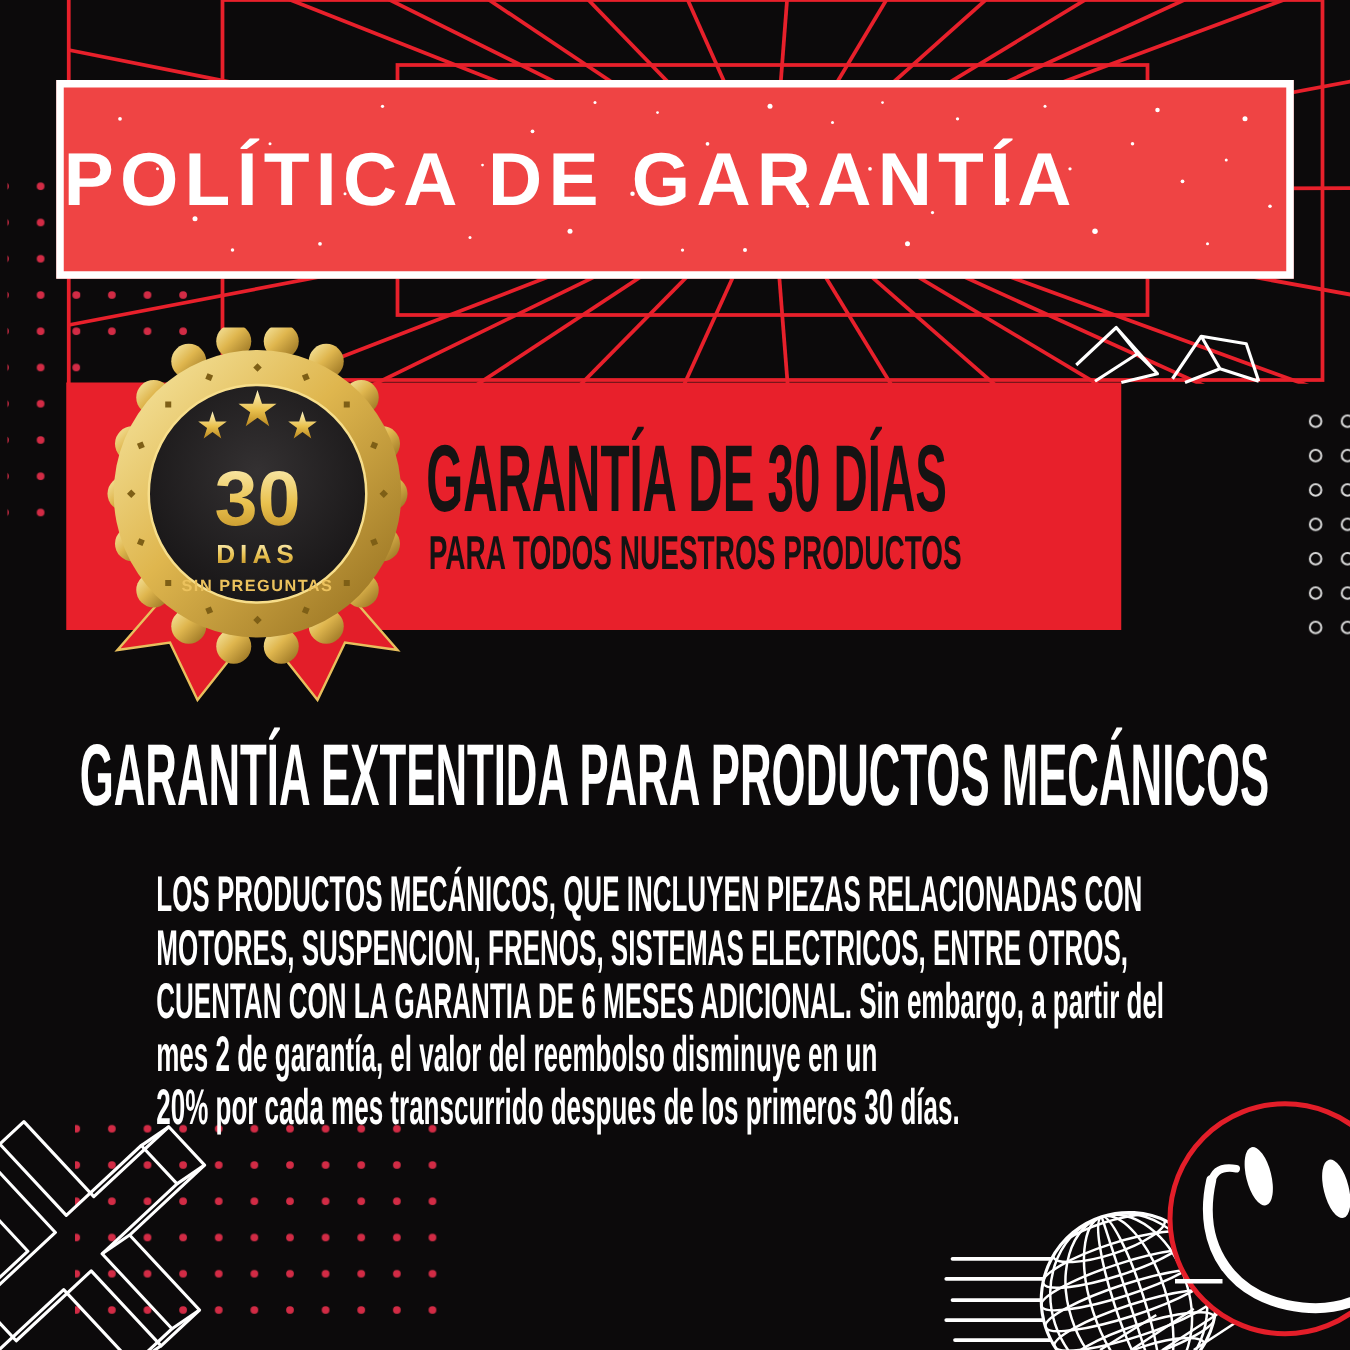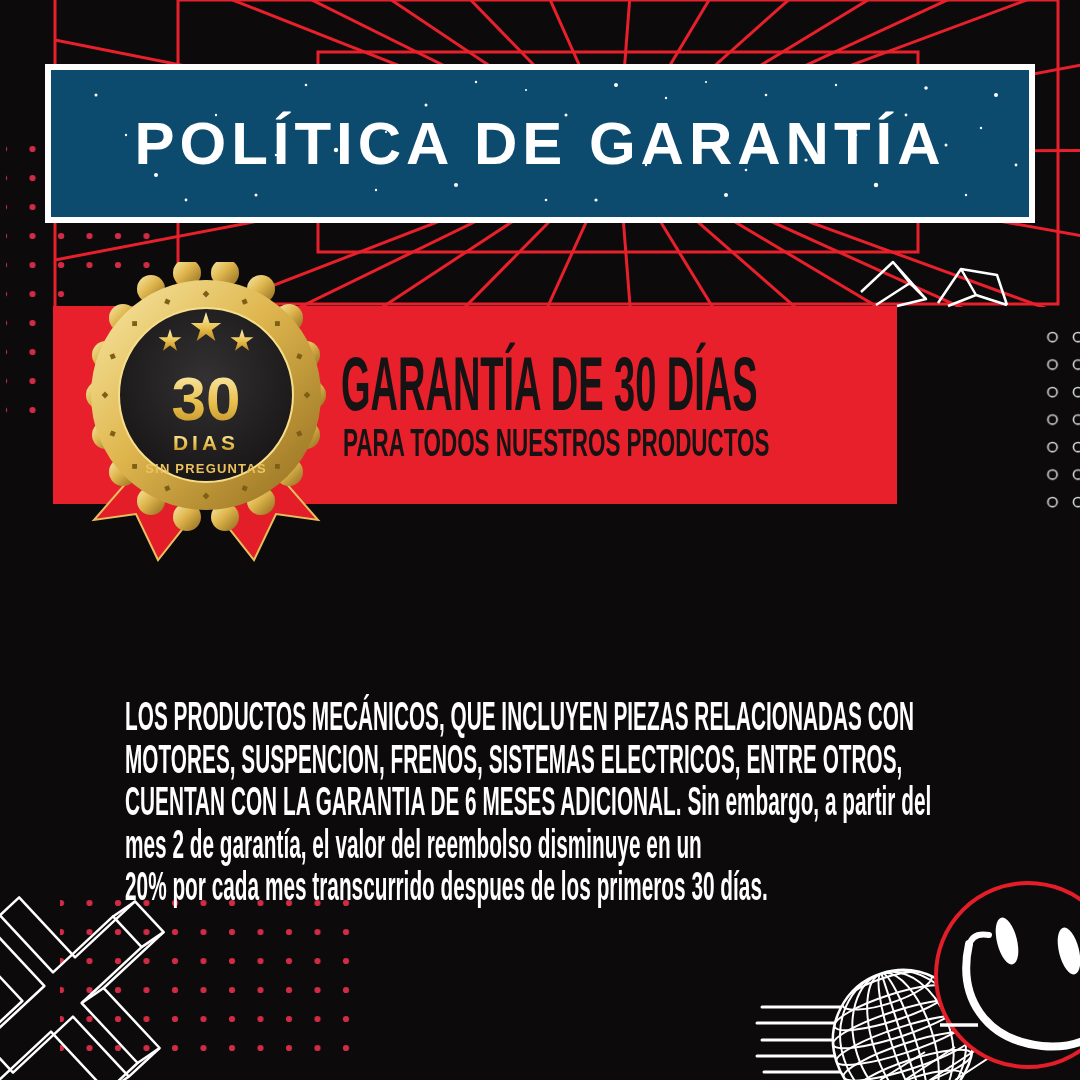--- a/index.html
+++ b/index.html
@@ -3,22 +3,22 @@
 <meta charset="utf-8">
 <style>
   html,body{margin:0;padding:0;background:#000;}
   .stage{position:relative;width:1080px;height:1080px;overflow:hidden;
          background:#0c0a0b;font-family:"Liberation Sans",sans-serif;}
   .stage *{box-sizing:border-box;}
   svg{display:block;}
   .bg-decor{position:absolute;left:0;top:0;z-index:1;}
 
   .title-box{position:absolute;left:45px;top:64px;width:990px;height:159px;
-             border:6px solid #ffffff;background:#0c4a6e;z-index:3;
-             display:flex;align-items:center;justify-content:center;}
+             border:6px solid #ffffff;background:#ef4444;z-index:3;
+             display:flex;align-items:center;}
   .title-box .specks{position:absolute;left:0;top:0;}
   .page-title{position:relative;color:#ffffff;font-weight:800;font-size:60px;
               letter-spacing:5px;white-space:nowrap;line-height:1;}
 
   .banner{position:absolute;left:53px;top:306px;width:844px;height:198px;
           background:#e8202b;z-index:2;}
   .banner-title{position:absolute;left:288px;top:40px;color:#151313;font-weight:800;
                 font-size:76px;line-height:1;white-space:nowrap;
                 transform:scaleX(0.50);transform-origin:left top;}
   .banner-subtitle{position:absolute;left:290px;top:118px;color:#151313;font-weight:800;
@@ -286,20 +286,23 @@
         <use href="#bigStar" transform="translate(136,66) scale(16)"></use>
         <use href="#bigStar" transform="translate(172,79) scale(12)"></use>
       </g>
 
       <text x="136" y="158" text-anchor="middle" font-family="Liberation Sans, sans-serif" font-size="62" font-weight="bold" fill="url(#goldTxt)">30</text>
       <text x="136" y="188" text-anchor="middle" font-family="Liberation Sans, sans-serif" font-size="21" font-weight="bold" letter-spacing="4" fill="url(#goldTxt)">DIAS</text>
       <text x="136" y="211" text-anchor="middle" font-family="Liberation Sans, sans-serif" font-size="13" font-weight="bold" letter-spacing="1.2" fill="#ecc25d">SIN PREGUNTAS</text>
     </svg>
   </div>
 
+  <div class="section-heading-row">
+    <div class="section-heading">GARANTÍA EXTENTIDA PARA PRODUCTOS MECÁNICOS</div>
+  </div>
 
   <div class="body-text">
     <div>LOS PRODUCTOS MECÁNICOS, QUE INCLUYEN PIEZAS RELACIONADAS CON</div>
     <div>MOTORES, SUSPENCION, FRENOS, SISTEMAS ELECTRICOS, ENTRE OTROS,</div>
     <div>CUENTAN CON LA GARANTIA DE 6 MESES ADICIONAL. Sin embargo, a partir del</div>
     <div>mes 2 de garantía, el valor del reembolso disminuye en un</div>
     <div>20% por cada mes transcurrido despues de los primeros 30 días.</div>
   </div>
 
 </div>

